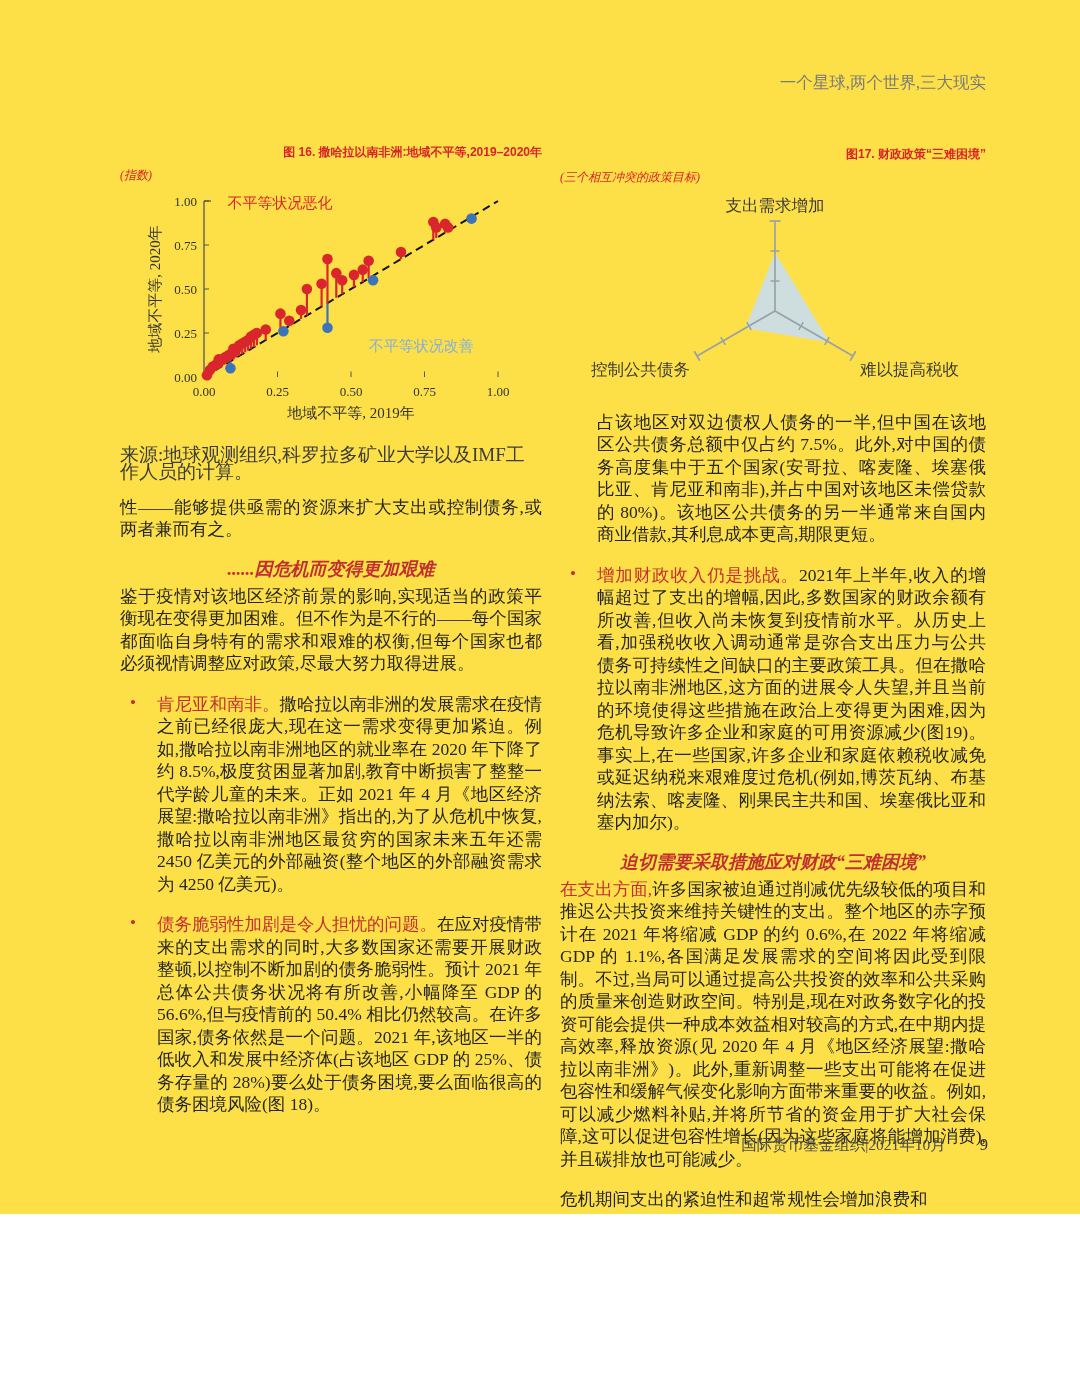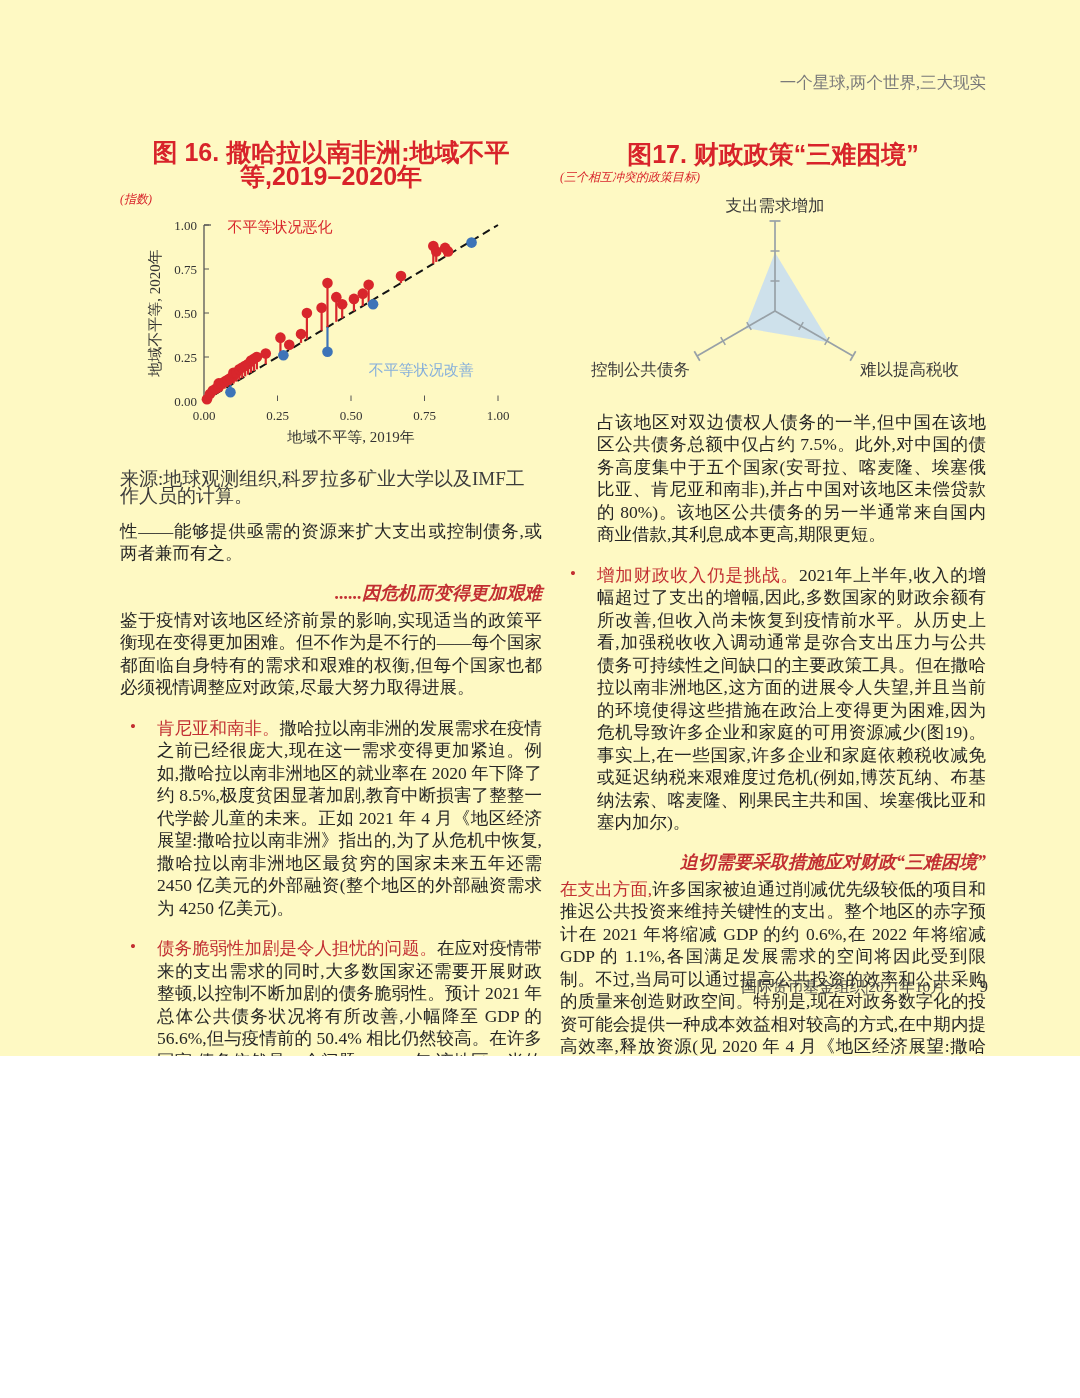--- a/index.html
+++ b/index.html
@@ -1,30 +1,30 @@
 <!DOCTYPE html>
 <html><head>
 <meta charset="utf-8">
 <style>
   html,body{margin:0;padding:0;background:#ffffff;}
-  .page{position:relative;width:1080px;height:1056px;background:#fef9c3;overflow:hidden;
+  .page{position:relative;width:1080px;height:1214px;background:#fde047;overflow:hidden;
         font-family:"Liberation Serif","DejaVu Serif",serif;color:#262626;}
   .header-right{position:absolute;top:72px;right:94px;font-size:16.5px;color:#7a7a7a;}
   .col{position:absolute;top:140px;width:422px;text-align:justify;font-size:17.5px;line-height:22.5px;}
   .col-left{left:120px;}
   .col-right{left:560px;top:142px;width:426px;}
   .fig-title{font-family:"Liberation Sans","DejaVu Sans",sans-serif;font-weight:bold;color:#d8232a;
-             font-size:25px;line-height:24px;text-align:center;}
+             font-size:12px;line-height:24px;text-align:right;}
   .fig-subtitle{color:#d8232a;font-size:12px;font-style:italic;line-height:19px;margin-top:2px;text-align:left;}
   .fig-source{font-size:19px;color:#3c3c3c;margin-top:5px;line-height:17px;text-align:left;}
   .fig-block{margin-bottom:14px;}
   .para{margin:0;}
   .mt16{margin-top:16px;} .mt8{margin-top:8px;} .mt18{margin-top:18px;} .mt20{margin-top:20px;}
   .red-heading{color:#c22f32;font-style:italic;font-weight:bold;font-size:18px;line-height:25px;
-               margin:16px 0 3px 0;text-align:right;}
+               margin:16px 0 3px 0;text-align:center;}
   .lead{color:#c22f32;}
   .bullet{position:relative;padding-left:37px;margin-top:18px;}
   .bullet-dot{position:absolute;left:10px;top:-1px;color:#c22f32;font-size:17px;}
   .indent{padding-left:37px;}
   .footer{position:absolute;bottom:58px;right:92px;font-size:15.5px;color:#4a4a4a;}
   .page-num{margin-left:34px;font-size:16.5px;color:#2e2e2e;}
   svg text{font-family:"Liberation Serif","DejaVu Serif",serif;}
 </style>
 </head>
 <body>

